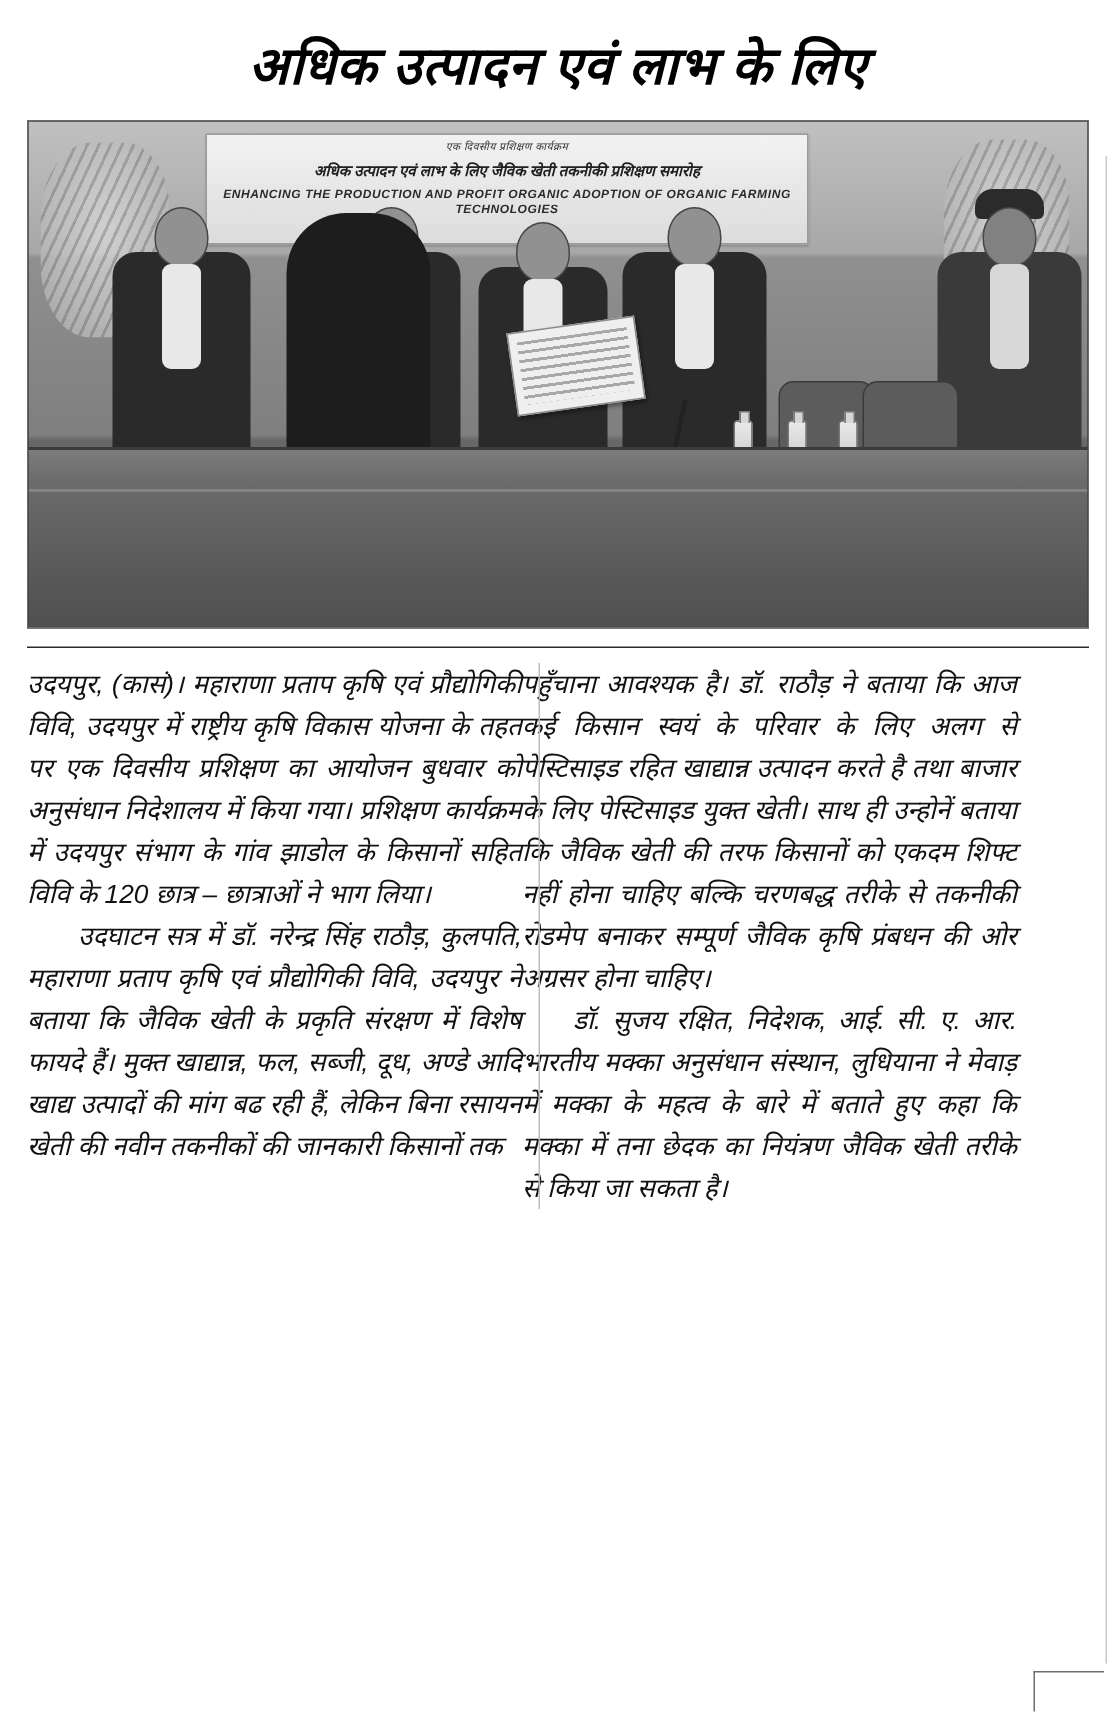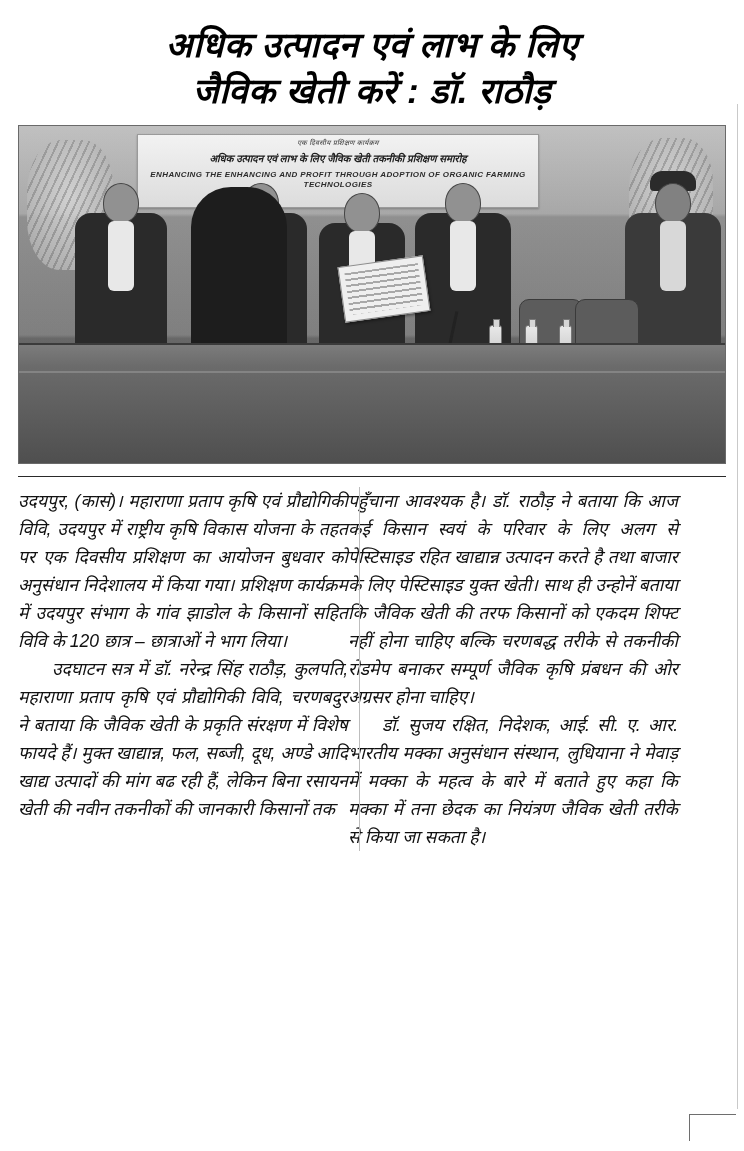--- a/index.html
+++ b/index.html
@@ -274,32 +274,31 @@
     border-top: 1px solid #6e6e6e;
   }
 </style>
 </head>
 <body>
 
 <div class="page">
 
   <div class="headline">
     <div class="headline-line">अधिक उत्पादन एवं लाभ के लिए</div>
-    <div class="headline-line">जैविक खेती करें : डॉ. राठौड़</div>
   </div>
 
   <div class="photo-wrap">
     <div class="photo">
       <div class="wall-map left"></div>
       <div class="wall-map right"></div>
 
       <div class="banner">
         <div class="b-top">एक दिवसीय प्रशिक्षण कार्यक्रम</div>
         <div class="b-hindi">अधिक उत्पादन एवं लाभ के लिए जैविक खेती तकनीकी प्रशिक्षण समारोह</div>
-        <div class="b-eng">ENHANCING THE ENHANCING AND PROFIT THROUGH ADOPTION OF ORGANIC FARMING TECHNOLOGIES</div>
+        <div class="b-eng">ENHANCING THE PRODUCTION AND PROFIT ORGANIC ADOPTION OF ORGANIC FARMING TECHNOLOGIES</div>
       </div>
 
       <div class="person p1">
         <div class="head"></div>
         <div class="shirt"></div>
       </div>
       <div class="person p2">
         <div class="head"></div>
         <div class="shirt"></div>
       </div>
@@ -337,21 +336,21 @@
   </div>
 
   <div class="caption">
   </div>
 
   <div class="rule"></div>
 
   <div class="columns">
     <div class="col">
       <p>उदयपुर, (कासं)। महाराणा प्रताप कृषि एवं प्रौद्योगिकी विवि, उदयपुर में राष्ट्रीय कृषि विकास योजना के तहत पर एक दिवसीय प्रशिक्षण का आयोजन बुधवार को अनुसंधान निदेशालय में किया गया। प्रशिक्षण कार्यक्रम में उदयपुर संभाग के गांव झाडोल के किसानों सहित विवि के 120 छात्र – छात्राओं ने भाग लिया।</p>
-      <p class="indent">उदघाटन सत्र में डॉ. नरेन्द्र सिंह राठौड़, कुलपति, महाराणा प्रताप कृषि एवं प्रौद्योगिकी विवि, चरणबदुर ने बताया कि जैविक खेती के प्रकृति संरक्षण में विशेष फायदे हैं। मुक्त खाद्यान्न, फल, सब्जी, दूध, अण्डे आदि खाद्य उत्पादों की मांग बढ रही हैं, लेकिन बिना रसायन खेती की नवीन तकनीकों की जानकारी किसानों तक</p>
+      <p class="indent">उदघाटन सत्र में डॉ. नरेन्द्र सिंह राठौड़, कुलपति, महाराणा प्रताप कृषि एवं प्रौद्योगिकी विवि, उदयपुर ने बताया कि जैविक खेती के प्रकृति संरक्षण में विशेष फायदे हैं। मुक्त खाद्यान्न, फल, सब्जी, दूध, अण्डे आदि खाद्य उत्पादों की मांग बढ रही हैं, लेकिन बिना रसायन खेती की नवीन तकनीकों की जानकारी किसानों तक</p>
     </div>
     <div class="col-divider"></div>
     <div class="col">
       <p>पहुँचाना आवश्यक है। डॉ. राठौड़ ने बताया कि आज कई किसान स्वयं के परिवार के लिए अलग से पेस्टिसाइड रहित खाद्यान्न उत्पादन करते है तथा बाजार के लिए पेस्टिसाइड युक्त खेती। साथ ही उन्होनें बताया कि जैविक खेती की तरफ किसानों को एकदम शिफ्ट नहीं होना चाहिए बल्कि चरणबद्ध तरीके से तकनीकी रोडमेप बनाकर सम्पूर्ण जैविक कृषि प्रंबधन की ओर अग्रसर होना चाहिए।</p>
       <p class="indent">डॉ. सुजय रक्षित, निदेशक, आई. सी. ए. आर. भारतीय मक्का अनुसंधान संस्थान, लुधियाना ने मेवाड़ में मक्का के महत्व के बारे में बताते हुए कहा कि मक्का में तना छेदक का नियंत्रण जैविक खेती तरीके से किया जा सकता है।</p>
     </div>
   </div>
 
   <div class="edge-line"></div>
   <div class="corner-mark"></div>

